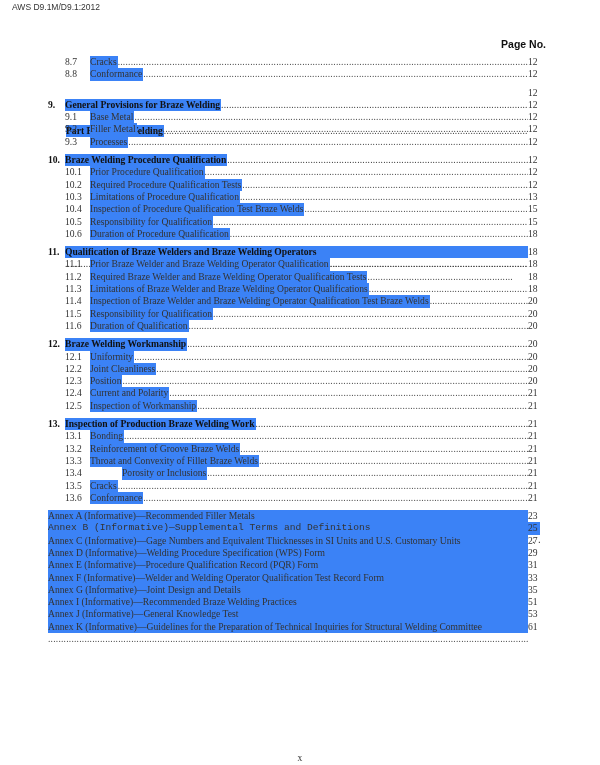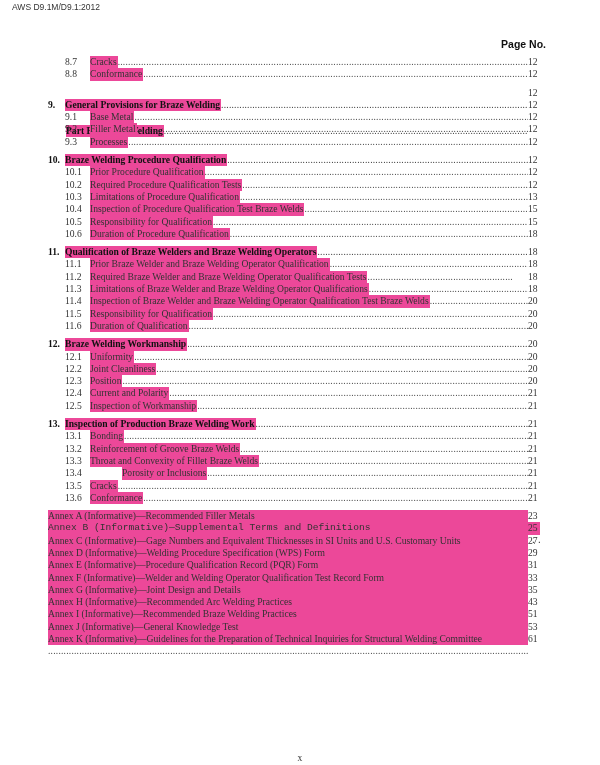--- a/index.html
+++ b/index.html
@@ -3,21 +3,21 @@
 <meta charset="utf-8">
 <style>
   html, body { margin: 0; padding: 0; background: #ffffff; }
   body { width: 600px; height: 765px; position: relative; overflow: hidden; font-family: "Liberation Serif", serif; color: #333; }
   .doc-id { position: absolute; left: 12px; top: 2px; font-family: "Liberation Sans", sans-serif; font-size: 8.5px; color: #333; }
   .page-no-head { position: absolute; right: 54px; top: 38px; font-family: "Liberation Sans", sans-serif; font-weight: bold; font-size: 10.5px; color: #111; padding-left: 19px; }
   .toc { position: absolute; left: 0; top: 56px; width: 600px; }
   .row { position: relative; height: 12.3px; font-size: 9.6px; line-height: 12.3px; }
   .row .num { position: absolute; white-space: nowrap; }
   .row .leader { position: absolute; right: 72px; display: flex; white-space: nowrap; overflow: hidden; }
-  .row .title { white-space: nowrap; background: #ec4899; padding-right: 1px; }
+  .row .title { white-space: nowrap; background: #3b82f6; padding-right: 1px; }
   .row .dots { flex: 1 1 auto; overflow: hidden; white-space: nowrap; letter-spacing: 0.2px; color: #444; }
   .row .dots::before { content: "........................................................................................................................................................................................................................................................................................................"; }
   .row .page { position: absolute; right: 72px; transform: translateX(100%); white-space: nowrap; }
   .row.sub .num { left: 65px; }
   .row.sub .leader { left: 90px; }
   .row.sec { font-weight: bold; color: #111; }
   .row.sec .num { left: 48px; }
   .row.sec .leader { left: 65px; }
   .row.sec .page, .row.sec .dots { font-weight: normal; color: #333; }
   .row.part { font-weight: bold; color: #111; }
@@ -143,21 +143,21 @@
       <span class="num">10.6</span>
       <span class="leader" style="right: 72px;">
         <span class="title">Duration of Procedure Qualification</span>
         <span class="dots"></span>
       </span>
       <span class="page">18</span>
     </div>
     <div class="gap"></div>
     <div class="row sec">
       <span class="num">11.</span>
-      <span class="leader" style="right: 72px;">
+      <span class="leader" style="right: 72px; flex-direction: column;">
         <span class="title">Qualification of Braze Welders and Braze Welding Operators</span>
         <span class="dots"></span>
       </span>
       <span class="page">18</span>
     </div>
     <div class="row sub">
       <span class="num">11.1</span>
       <span class="leader" style="right: 72px;">
         <span class="title">Prior Braze Welder and Braze Welding Operator Qualification</span>
         <span class="dots"></span>
@@ -352,27 +352,20 @@
         <span class="dots"></span>
       </span>
       <span class="page">33</span>
     </div>
     <div class="row annex">
       <span class="leader" style="right: 72px;">
         <span class="title">Annex G (Informative)—Joint Design and Details</span>
         <span class="dots"></span>
       </span>
       <span class="page">35</span>
-    </div>
-    <div class="row annex">
-      <span class="leader" style="right: 72px;">
-        <span class="title">Annex H (Informative)—Recommended Arc Welding Practices</span>
-        <span class="dots"></span>
-      </span>
-      <span class="page">43</span>
     </div>
     <div class="row annex">
       <span class="leader" style="right: 72px;">
         <span class="title">Annex I (Informative)—Recommended Braze Welding Practices</span>
         <span class="dots"></span>
       </span>
       <span class="page">51</span>
     </div>
     <div class="row annex">
       <span class="leader" style="right: 72px;">

